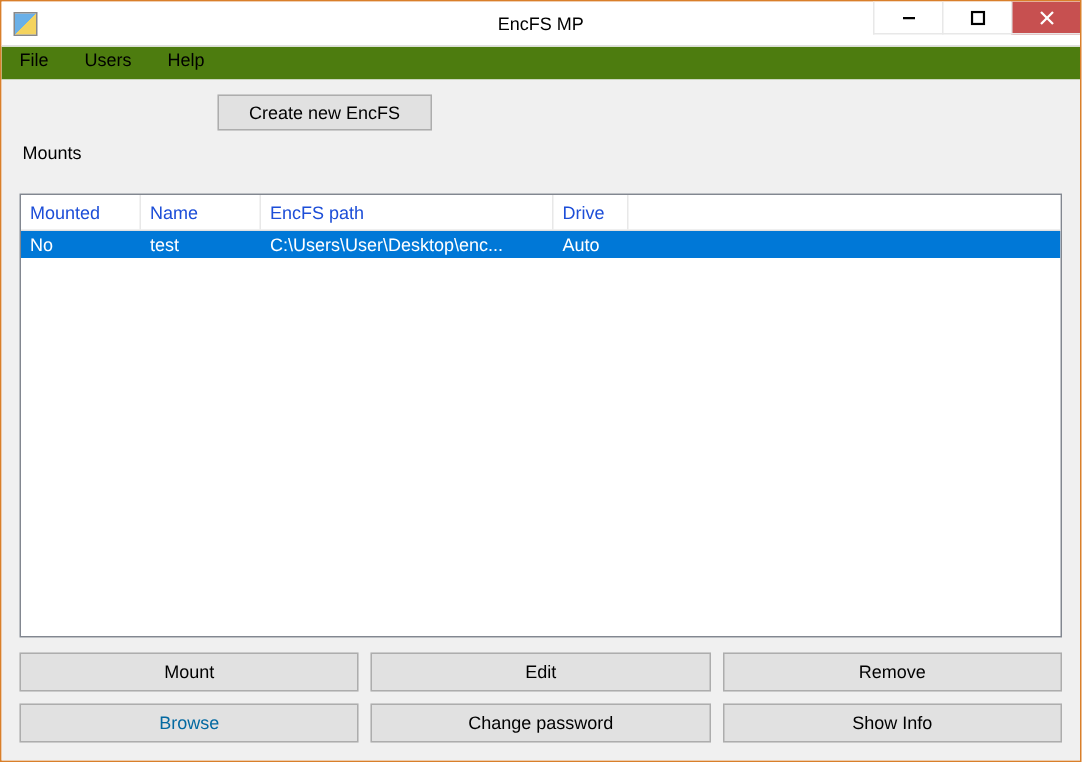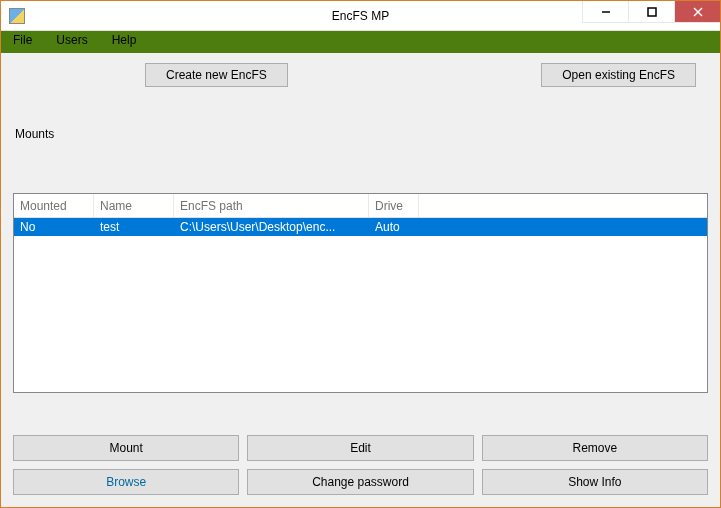--- a/index.html
+++ b/index.html
@@ -73,21 +73,20 @@
     font-size: 12px;
     color: #000;
     cursor: default;
   }
   .client {
     background: #f0f0f0;
     padding: 10px 12px 12px 12px;
     height: calc(508px - 30px - 22px - 2px);
     display: flex;
     flex-direction: column;
-    gap: 32px;
   }
   .top-buttons {
     display: flex;
     justify-content: space-between;
     margin-bottom: 8px;
     padding: 0 2px;
   }
   .btn {
     background: #e1e1e1;
     border: 1px solid #adadad;
@@ -118,21 +117,21 @@
   }
   .listview-header {
     display: flex;
     background: #fff;
     border-bottom: 1px solid #e0e0e0;
     height: 24px;
     align-items: center;
   }
   .col-header {
     font-size: 12px;
-    color: #737373;
+    color: #1d4ed8;
     padding: 0 6px;
     height: 100%;
     display: flex;
     align-items: center;
     border-right: 1px solid #e8e8e8;
     white-space: nowrap;
     overflow: hidden;
   }
   .col-header:last-child { border-right: none; flex: 1; }
   .col-mounted { width: 80px; }
@@ -203,23 +202,20 @@
   <div class="menu-item">Users</div>
   <div class="menu-item">Help</div>
 </div>
 
 <div class="client">
 
   <div class="top-buttons">
     <div style="display:flex; gap:8px; margin-left:130px;">
       <button class="btn">Create new EncFS</button>
     </div>
-    <div style="margin-right:10px;">
-      <button class="btn">Open existing EncFS</button>
-    </div>
   </div>
 
   <div class="section-label">Mounts</div>
 
   <div class="listview">
     <div class="listview-header">
       <div class="col-header col-mounted">Mounted</div>
       <div class="col-header col-name">Name</div>
       <div class="col-header col-path">EncFS path</div>
       <div class="col-header col-drive">Drive</div>

